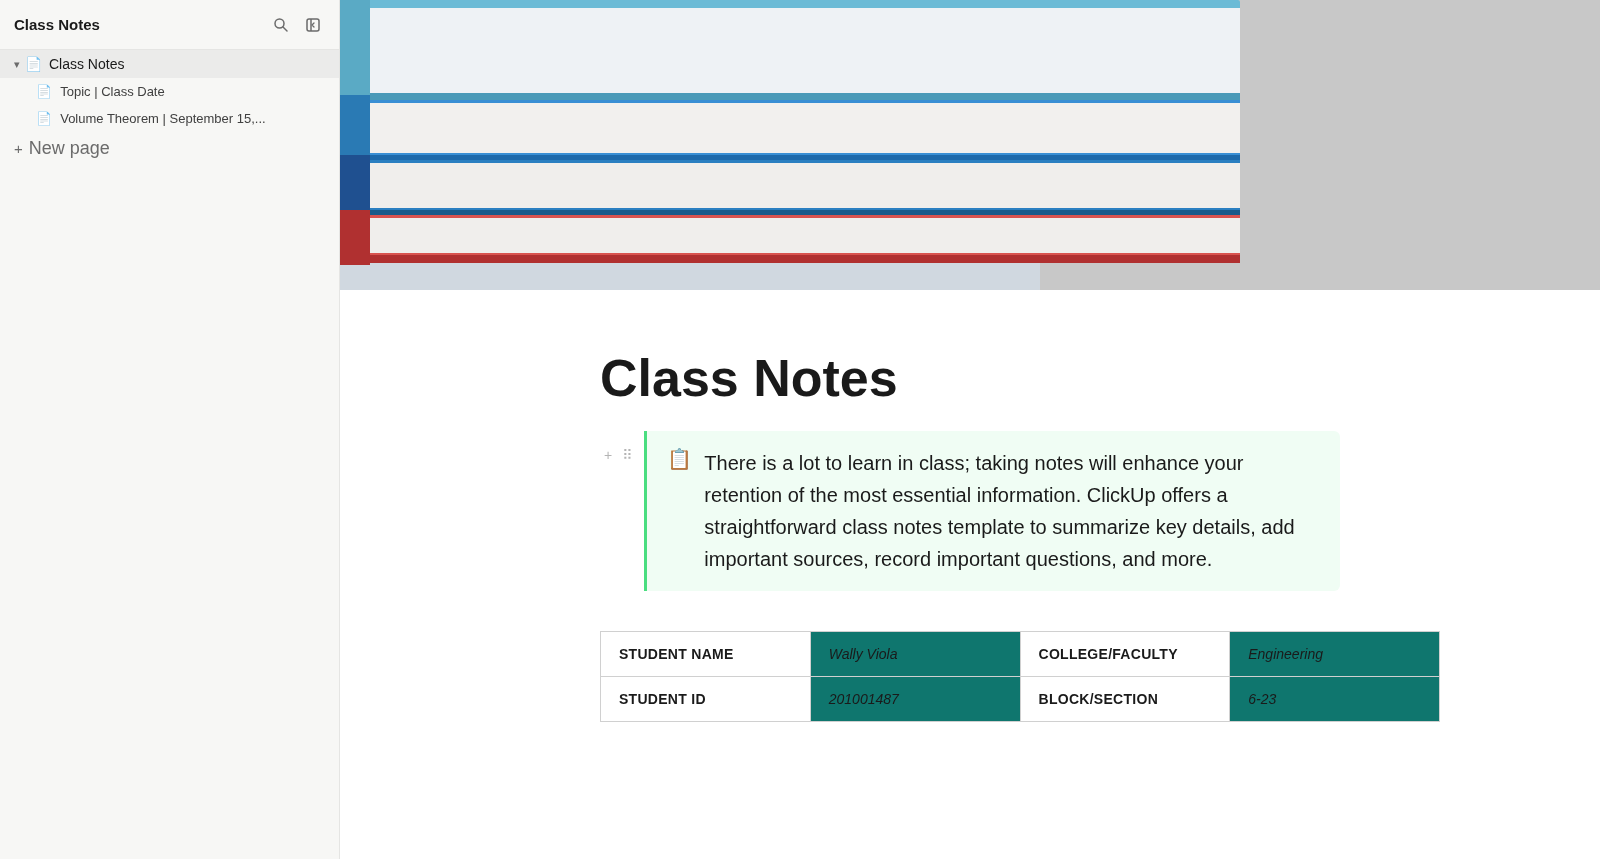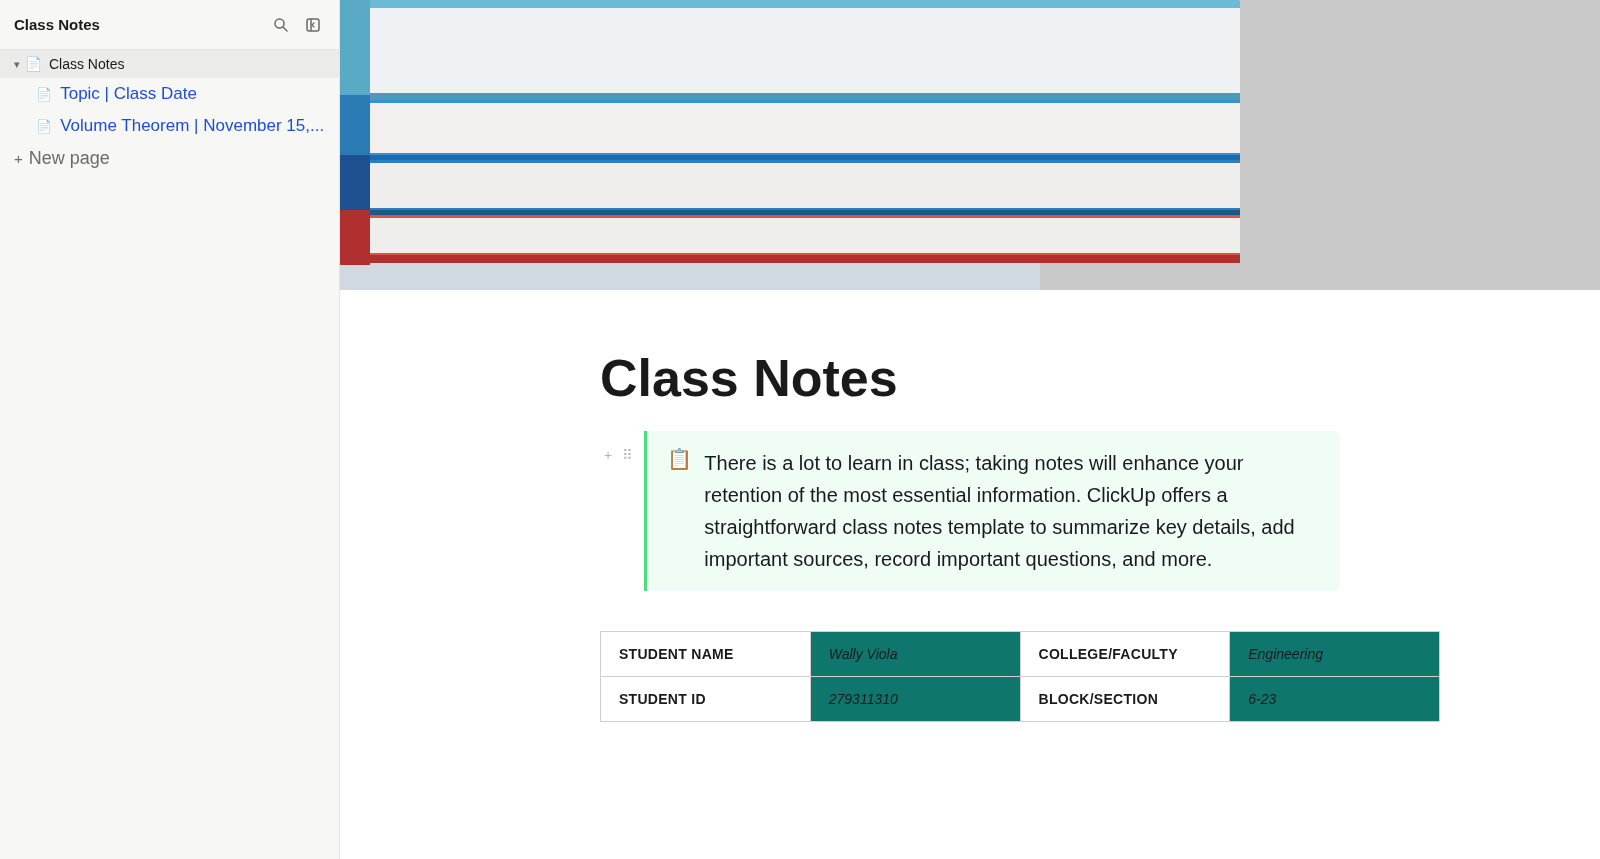--- a/index.html
+++ b/index.html
@@ -73,22 +73,22 @@
       align-items: center;
       padding: 6px 14px 6px 36px;
       cursor: pointer;
       gap: 8px;
     }
     .sidebar-sub-icon {
       font-size: 13px;
       color: #6b6b6b;
     }
     .sidebar-sub-label {
-      font-size: 17px;
-      color: #1d4ed8;
+      font-size: 13px;
+      color: #404040;
     }
 
     .sidebar-new-page {
       display: flex;
       align-items: center;
       padding: 6px 14px 6px 14px;
       cursor: pointer;
       gap: 6px;
       color: #6b6b6b;
     }
@@ -265,21 +265,21 @@
     <span class="sidebar-section-icon">📄</span>
     <span class="sidebar-section-label">Class Notes</span>
   </div>
 
   <div class="sidebar-sub-item">
     <span class="sidebar-sub-icon">📄</span>
     <span class="sidebar-sub-label">Topic | Class Date</span>
   </div>
   <div class="sidebar-sub-item">
     <span class="sidebar-sub-icon">📄</span>
-    <span class="sidebar-sub-label">Volume Theorem | November 15,...</span>
+    <span class="sidebar-sub-label">Volume Theorem | September 15,...</span>
   </div>
 
   <div class="sidebar-new-page">
     <span style="font-size:15px; color:#6b6b6b;">+</span>
     <span class="sidebar-new-page-label">New page</span>
   </div>
 </div>
 
 <div id="main">
 
@@ -350,21 +350,21 @@
           </td>
           <td class="table-value-cell">
             <span>Engineering</span>
           </td>
         </tr>
         <tr>
           <td class="table-header-cell">
             <span>STUDENT ID</span>
           </td>
           <td class="table-value-cell">
-            <span>279311310</span>
+            <span>201001487</span>
           </td>
           <td class="table-header-cell">
             <span>BLOCK/SECTION</span>
           </td>
           <td class="table-value-cell">
             <span>6-23</span>
           </td>
         </tr>
       </tbody>
     </table>

